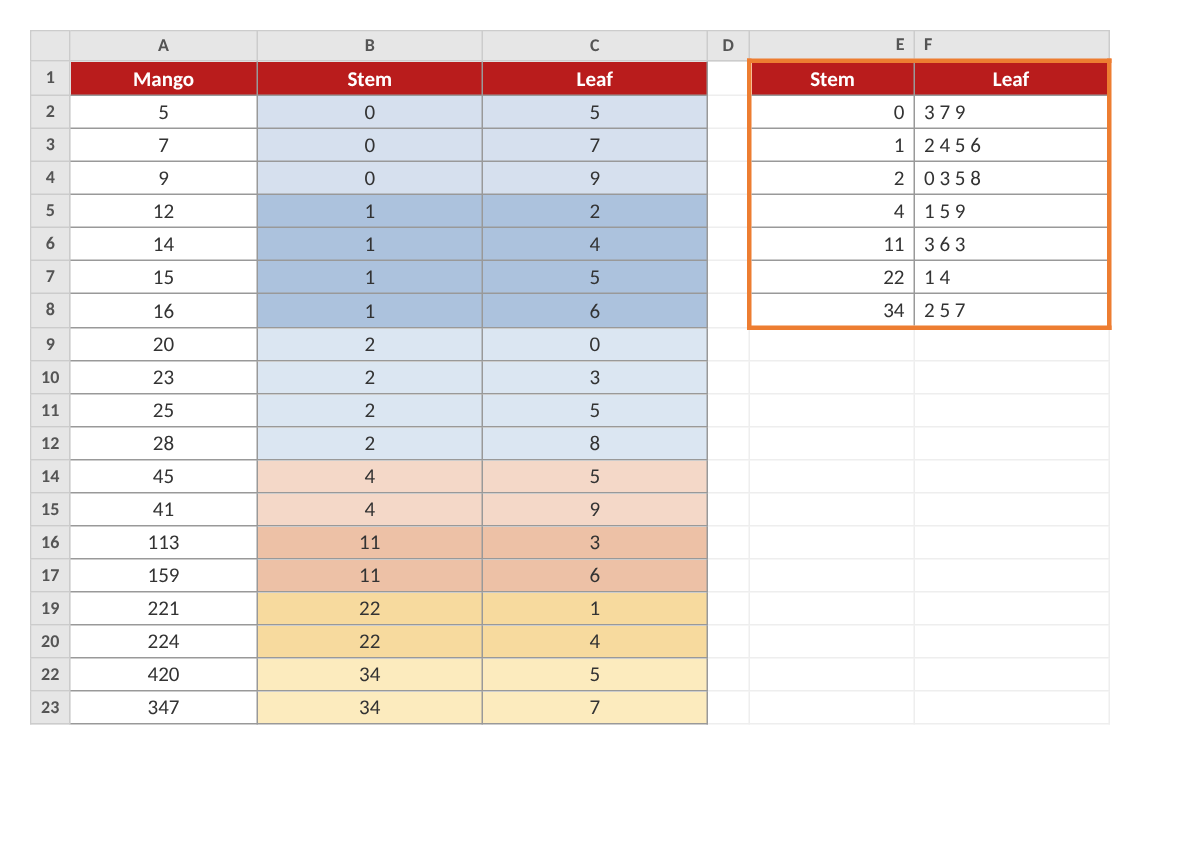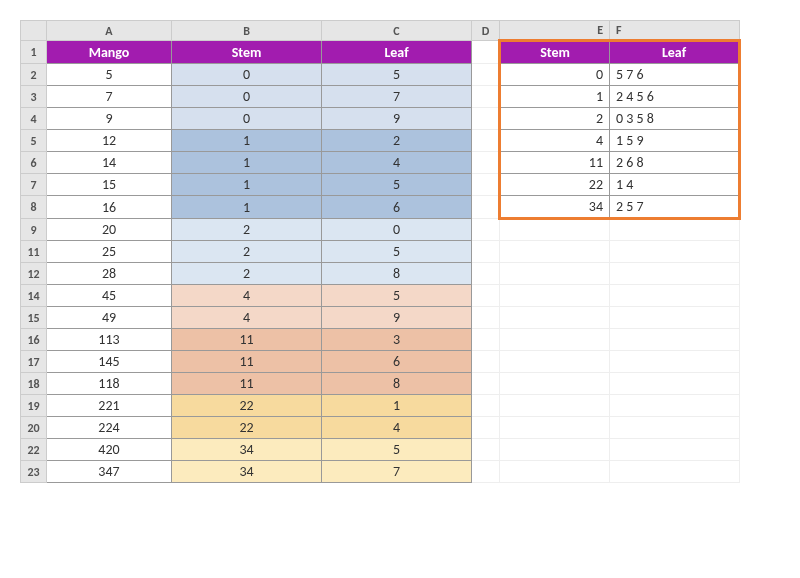--- a/index.html
+++ b/index.html
@@ -42,21 +42,21 @@
     height: 22px;
     padding: 2px 6px;
     vertical-align: middle;
     overflow: hidden;
     white-space: nowrap;
   }
   td.empty {
     border: 1px solid #eee;
   }
   .hdr {
-    background: #a21caf;
+    background: #b91c1c;
     color: #fff;
     font-weight: bold;
     text-align: center;
     border: 1px solid #999;
   }
   .colA { width: 125px; text-align: center; }
   .colB { width: 150px; text-align: center; }
   .colC { width: 150px; text-align: center; }
   .colD { width: 28px; }
   .colE { width: 110px; text-align: right; padding-right: 6px; }
@@ -105,21 +105,21 @@
 
   </tbody>
       <tbody id="grid-body">
         <tr>
           <th class="row-hdr">2</th>
           <td class="cell colA">5</td>
           <td class="cell colB c0">0</td>
           <td class="cell colC c0">5</td>
           <td class="cell empty colD"></td>
           <td class="cell colE ot-left">0</td>
-          <td class="cell colF ot-right">5 7 6</td>
+          <td class="cell colF ot-right">3 7 9</td>
         </tr>
         <tr>
           <th class="row-hdr">3</th>
           <td class="cell colA">7</td>
           <td class="cell colB c0">0</td>
           <td class="cell colC c0">7</td>
           <td class="cell empty colD"></td>
           <td class="cell colE ot-left">1</td>
           <td class="cell colF ot-right">2 4 5 6</td>
         </tr>
@@ -141,21 +141,21 @@
           <td class="cell colE ot-left">4</td>
           <td class="cell colF ot-right">1 5 9</td>
         </tr>
         <tr>
           <th class="row-hdr">6</th>
           <td class="cell colA">14</td>
           <td class="cell colB c1">1</td>
           <td class="cell colC c1">4</td>
           <td class="cell empty colD"></td>
           <td class="cell colE ot-left">11</td>
-          <td class="cell colF ot-right">2 6 8</td>
+          <td class="cell colF ot-right">3 6 3</td>
         </tr>
         <tr>
           <th class="row-hdr">7</th>
           <td class="cell colA">15</td>
           <td class="cell colB c1">1</td>
           <td class="cell colC c1">5</td>
           <td class="cell empty colD"></td>
           <td class="cell colE ot-left">22</td>
           <td class="cell colF ot-right">1 4</td>
         </tr>
@@ -166,20 +166,29 @@
           <td class="cell colC c1">6</td>
           <td class="cell empty colD"></td>
           <td class="cell colE ot-left ot-bottom">34</td>
           <td class="cell colF ot-right ot-bottom">2 5 7</td>
         </tr>
         <tr>
           <th class="row-hdr">9</th>
           <td class="cell colA">20</td>
           <td class="cell colB c2">2</td>
           <td class="cell colC c2">0</td>
+          <td class="cell empty colD"></td>
+          <td class="cell empty colE"></td>
+          <td class="cell empty colF"></td>
+        </tr>
+        <tr>
+          <th class="row-hdr">10</th>
+          <td class="cell colA">23</td>
+          <td class="cell colB c2">2</td>
+          <td class="cell colC c2">3</td>
           <td class="cell empty colD"></td>
           <td class="cell empty colE"></td>
           <td class="cell empty colF"></td>
         </tr>
         <tr>
           <th class="row-hdr">11</th>
           <td class="cell colA">25</td>
           <td class="cell colB c2">2</td>
           <td class="cell colC c2">5</td>
           <td class="cell empty colD"></td>
@@ -199,50 +208,41 @@
           <th class="row-hdr">14</th>
           <td class="cell colA">45</td>
           <td class="cell colB c3">4</td>
           <td class="cell colC c3">5</td>
           <td class="cell empty colD"></td>
           <td class="cell empty colE"></td>
           <td class="cell empty colF"></td>
         </tr>
         <tr>
           <th class="row-hdr">15</th>
-          <td class="cell colA">49</td>
+          <td class="cell colA">41</td>
           <td class="cell colB c3">4</td>
           <td class="cell colC c3">9</td>
           <td class="cell empty colD"></td>
           <td class="cell empty colE"></td>
           <td class="cell empty colF"></td>
         </tr>
         <tr>
           <th class="row-hdr">16</th>
           <td class="cell colA">113</td>
           <td class="cell colB c4">11</td>
           <td class="cell colC c4">3</td>
           <td class="cell empty colD"></td>
           <td class="cell empty colE"></td>
           <td class="cell empty colF"></td>
         </tr>
         <tr>
           <th class="row-hdr">17</th>
-          <td class="cell colA">145</td>
+          <td class="cell colA">159</td>
           <td class="cell colB c4">11</td>
           <td class="cell colC c4">6</td>
-          <td class="cell empty colD"></td>
-          <td class="cell empty colE"></td>
-          <td class="cell empty colF"></td>
-        </tr>
-        <tr>
-          <th class="row-hdr">18</th>
-          <td class="cell colA">118</td>
-          <td class="cell colB c4">11</td>
-          <td class="cell colC c4">8</td>
           <td class="cell empty colD"></td>
           <td class="cell empty colE"></td>
           <td class="cell empty colF"></td>
         </tr>
         <tr>
           <th class="row-hdr">19</th>
           <td class="cell colA">221</td>
           <td class="cell colB c5">22</td>
           <td class="cell colC c5">1</td>
           <td class="cell empty colD"></td>

